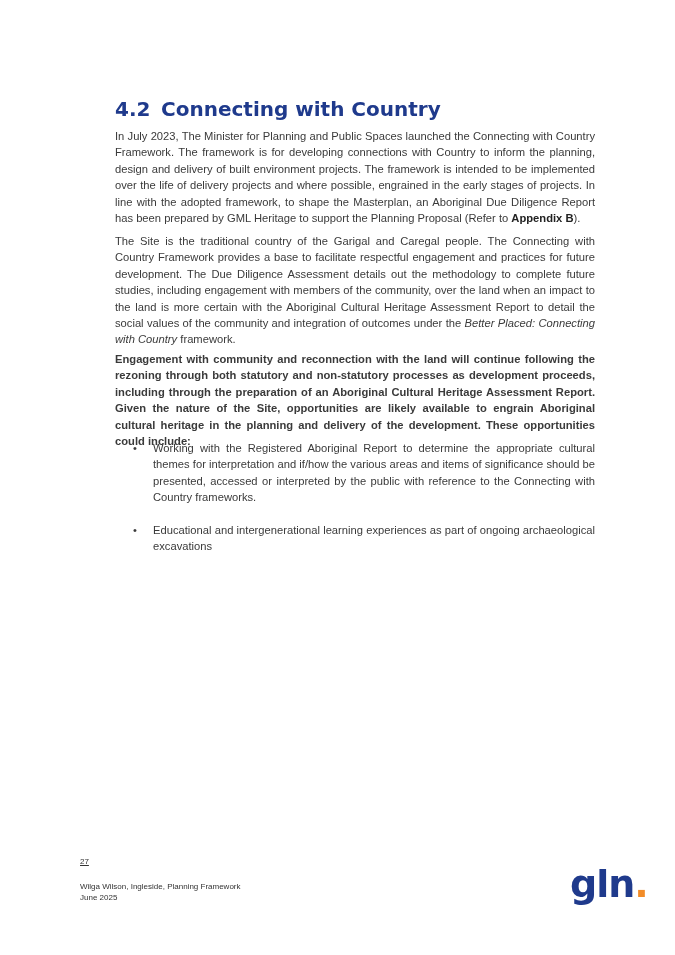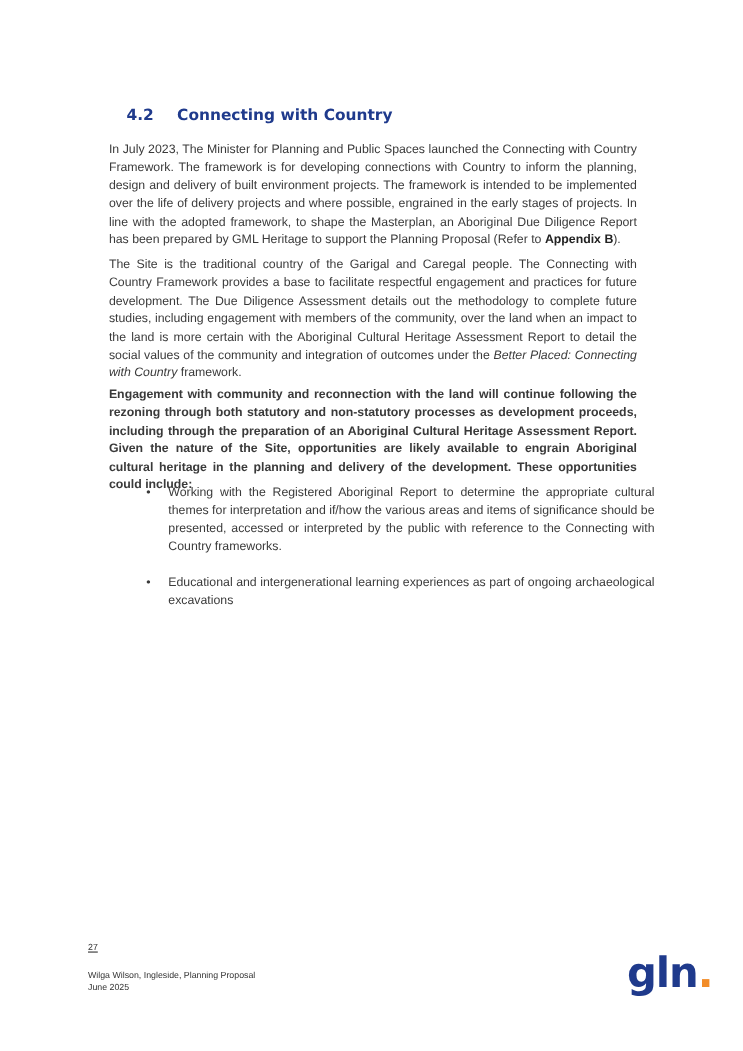--- a/index.html
+++ b/index.html
@@ -1,22 +1,22 @@
 <!DOCTYPE html>
 <html><head>
 <meta charset="utf-8">
 <style>
   html, body { margin:0; padding:0; background:#ffffff; }
   body { width:675px; height:955px; position:relative; overflow:hidden;
          font-family:"DejaVu Sans", sans-serif; color:#3a3a3a; }
   .heading { position:absolute; left:115px; top:97px; margin:0;
              font-family:"DejaVu Sans", sans-serif; font-weight:bold;
-             font-size:14px; color:#1f3a8c; white-space:nowrap; }
+             font-size:20px; color:#1f3a8c; white-space:nowrap; }
   .heading .num { display:inline-block; width:46px; }
-  .body { position:absolute; left:99px; width:480px; margin:0;
+  .body { position:absolute; left:115px; width:480px; margin:0;
           font-family:"Liberation Sans", sans-serif; font-size:11.2px; line-height:16.4px;
           text-align:justify; color:#3a3a3a; }
   .body b { color:#222; }
   #p1 { top:128px; }
   #p2 { top:233px; }
   #p3 { top:351px;font-weight:bold; }
   ul.bullets { position:absolute; left:115px; top:440px; width:480px; margin:0; padding:0; list-style:none;
                font-family:"Liberation Sans", sans-serif; font-size:11.2px; line-height:16.4px; color:#3a3a3a; }
   ul.bullets li { position:relative; padding-left:38px; text-align:justify; margin-bottom:16px; }
   ul.bullets li .dot { position:absolute; left:18px; top:0; }
@@ -42,17 +42,17 @@
 <p class="body" id="p3"><span>Engagement with community and reconnection with the land will continue following the rezoning through both statutory and non-statutory processes as development proceeds, including through the preparation of an Aboriginal Cultural Heritage Assessment Report. Given the nature of the Site, opportunities are likely available to engrain Aboriginal cultural heritage in the planning and delivery of the development. These opportunities could include:</span></p>
 
 <ul class="bullets">
   <li><span class="dot">•</span><span>Working with the Registered Aboriginal Report to determine the appropriate cultural themes for interpretation and if/how the various areas and items of significance should be presented, accessed or interpreted by the public with reference to the Connecting with Country frameworks.</span></li>
   <li><span class="dot">•</span><span>Educational and intergenerational learning experiences as part of ongoing archaeological excavations</span></li>
 </ul>
 
 <div class="pagenum">27</div>
 
 <div class="footer">
-  <div>Wilga Wilson, Ingleside, Planning Proposal</div>
+  <div>Wilga Wilson, Ingleside, Planning Framework</div>
   <div>June 2025</div>
 </div>
 
 <div class="logo"><span>gln</span><span class="dot">.</span></div>
 
 </body></html>

